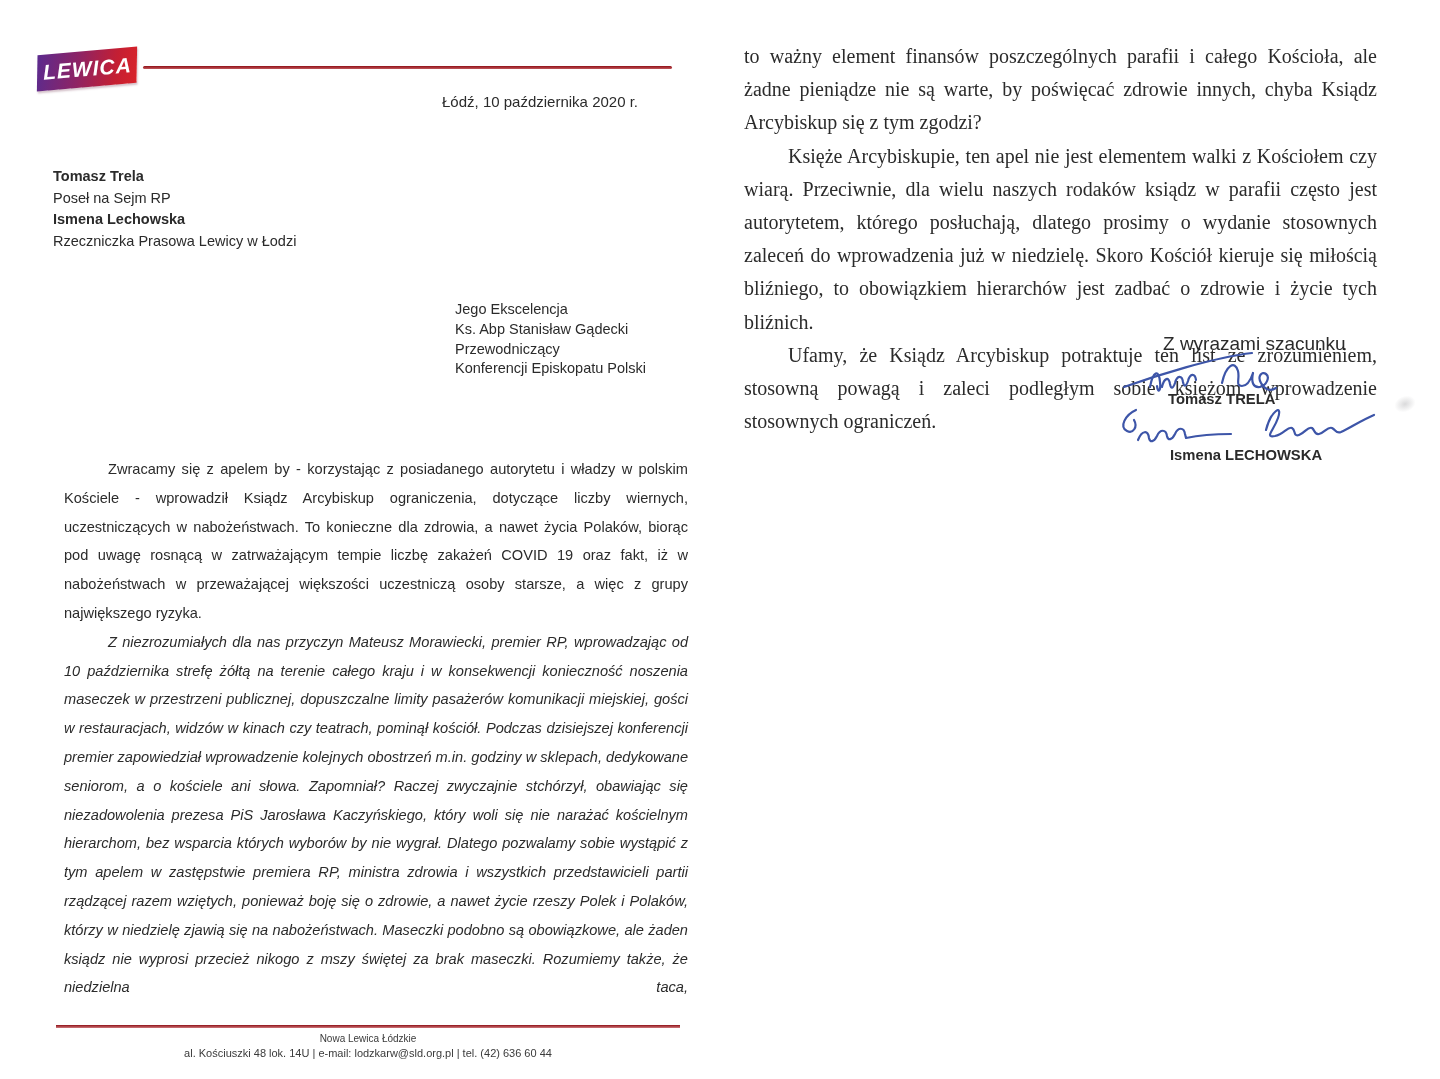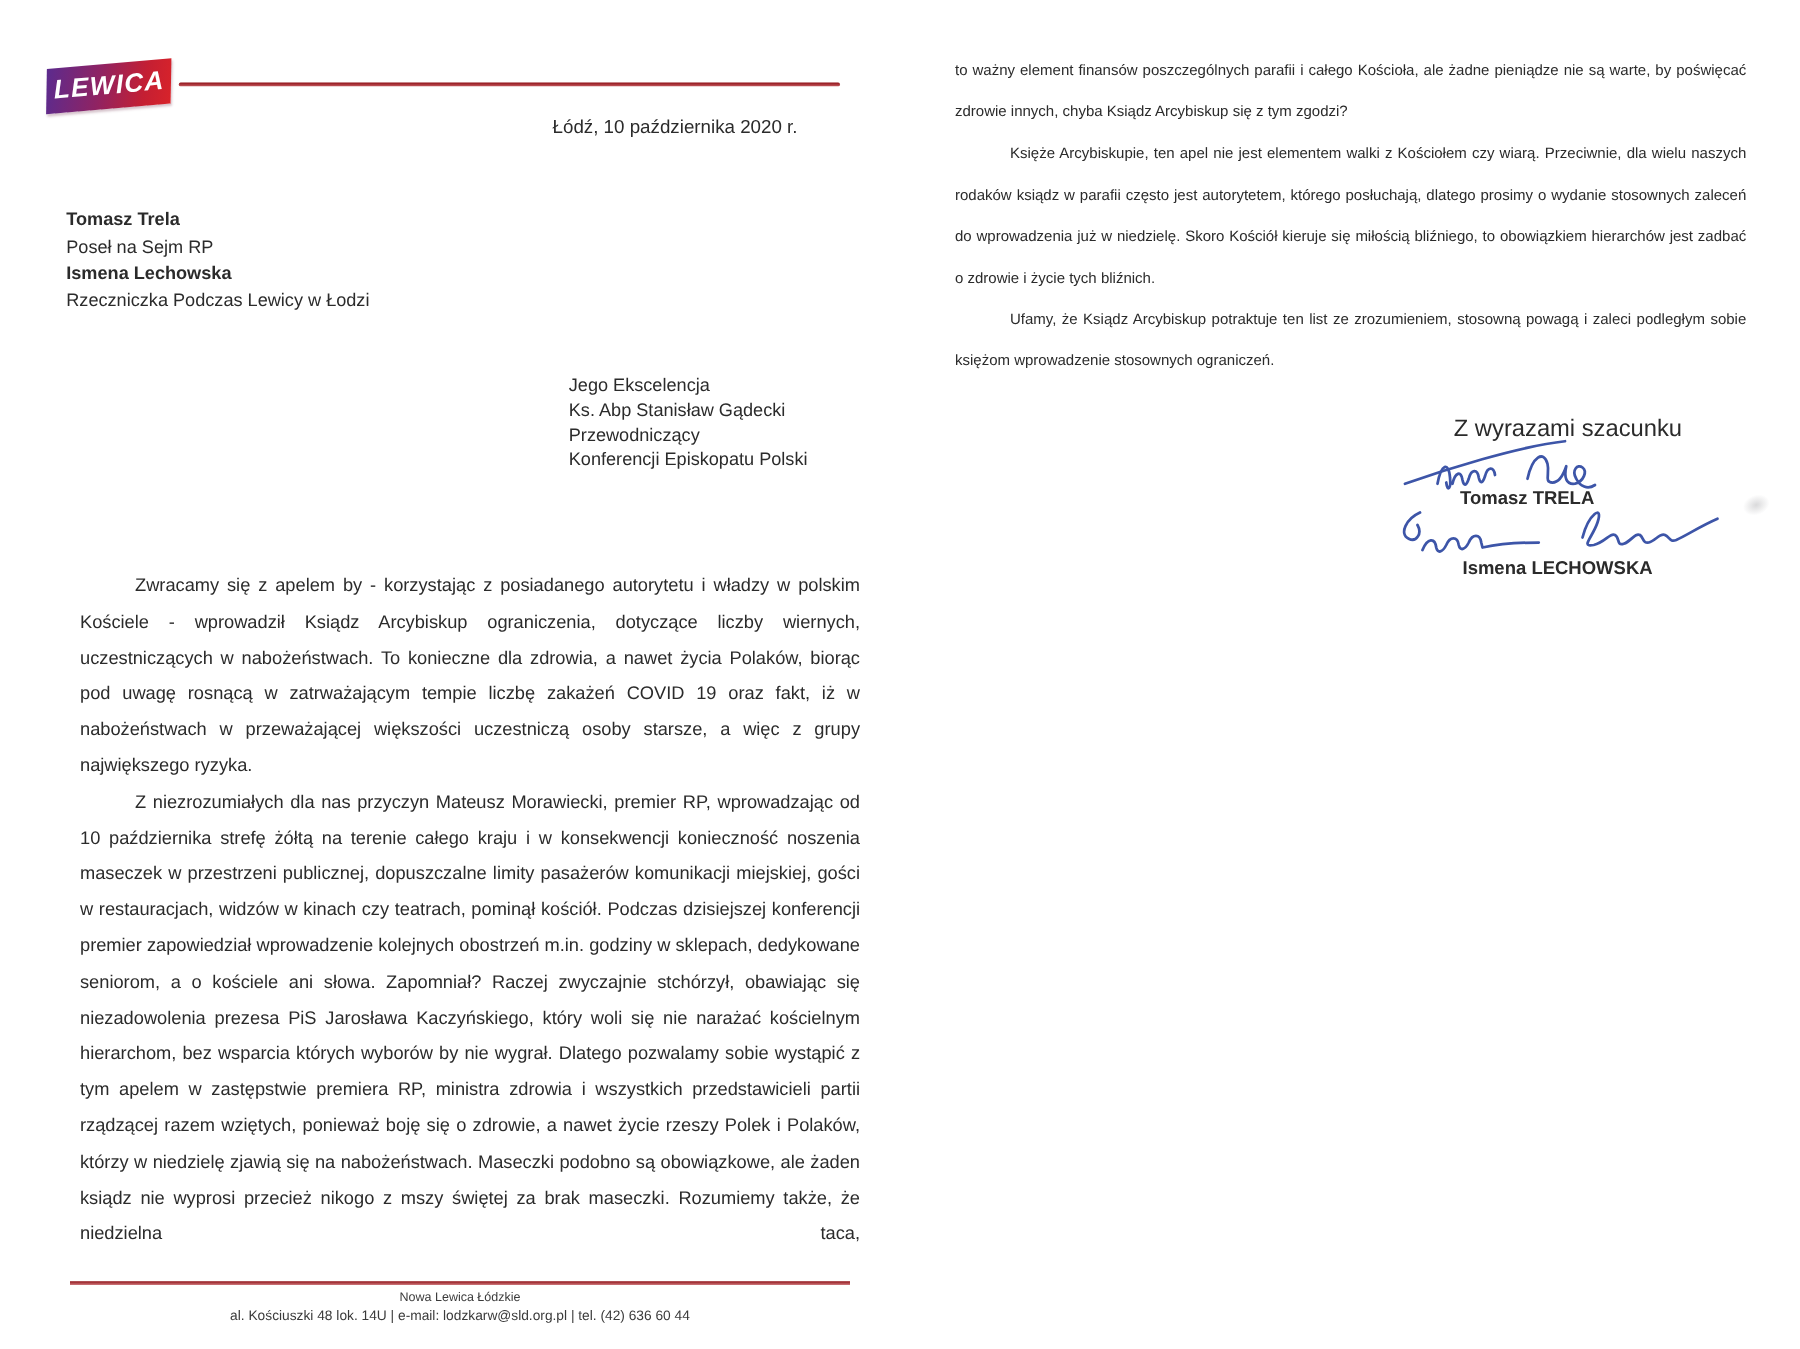--- a/index.html
+++ b/index.html
@@ -37,26 +37,26 @@
   
   .sender{position:absolute;left:53px;top:166px;font-size:14.5px;line-height:21.5px;}
   .recipient{position:absolute;left:455px;top:300px;font-size:14.5px;line-height:19.8px;font-weight:normal;}
   .bold{font-weight:bold;}
   
   .body-left{
     position:absolute;left:64px;top:455px;width:624px;
     font-size:14.6px;line-height:28.8px;text-align:justify;
   }
   .body-right{
-    position:absolute;left:764px;top:40px;width:633px;
-    font-size:12px;line-height:33.2px;text-align:justify;
+    position:absolute;left:744px;top:40px;width:633px;
+    font-size:20px;line-height:33.2px;text-align:justify;font-family:Liberation Serif, serif;
   }
   .body-left p,.body-right p{margin:0;text-indent:44px;}
   p.no-indent{text-indent:0;}
-  p.cont{text-align-last:justify;}
+  p.cont{text-align-last:justify;font-style:italic;}
   
   .closing-salutation{position:absolute;left:1163px;top:333px;font-size:19px;}
   .sig{position:absolute;}
   .sig svg path{fill:none;stroke:var(--signature-blue);stroke-width:2.2;stroke-linecap:round;stroke-linejoin:round;}
   .sig1{left:1120px;top:347px;}
   .sig2{left:1114px;top:402px;}
   .signer{position:absolute;font-weight:bold;font-size:14.8px;}
   .signer1{left:1168px;top:391px;}
   .signer2{left:1170px;top:447px;}
   .artifact{
@@ -81,21 +81,21 @@
   <div class="logo">
     <span>LEWICA</span>
   </div>
   <div class="rule-top"></div>
   <div class="date">Łódź, 10 października 2020 r.</div>
 
   <div class="sender">
     <div class="bold">Tomasz Trela</div>
     <div>Poseł na Sejm RP</div>
     <div class="bold">Ismena Lechowska</div>
-    <div>Rzeczniczka Podczas Lewicy w Łodzi</div>
+    <div>Rzeczniczka Prasowa Lewicy w Łodzi</div>
   </div>
 
   <div class="recipient">
     <div>Jego Ekscelencja</div>
     <div>Ks. Abp  Stanisław Gądecki</div>
     <div>Przewodniczący</div>
     <div>Konferencji Episkopatu Polski</div>
   </div>
 
   <div class="body-left">

